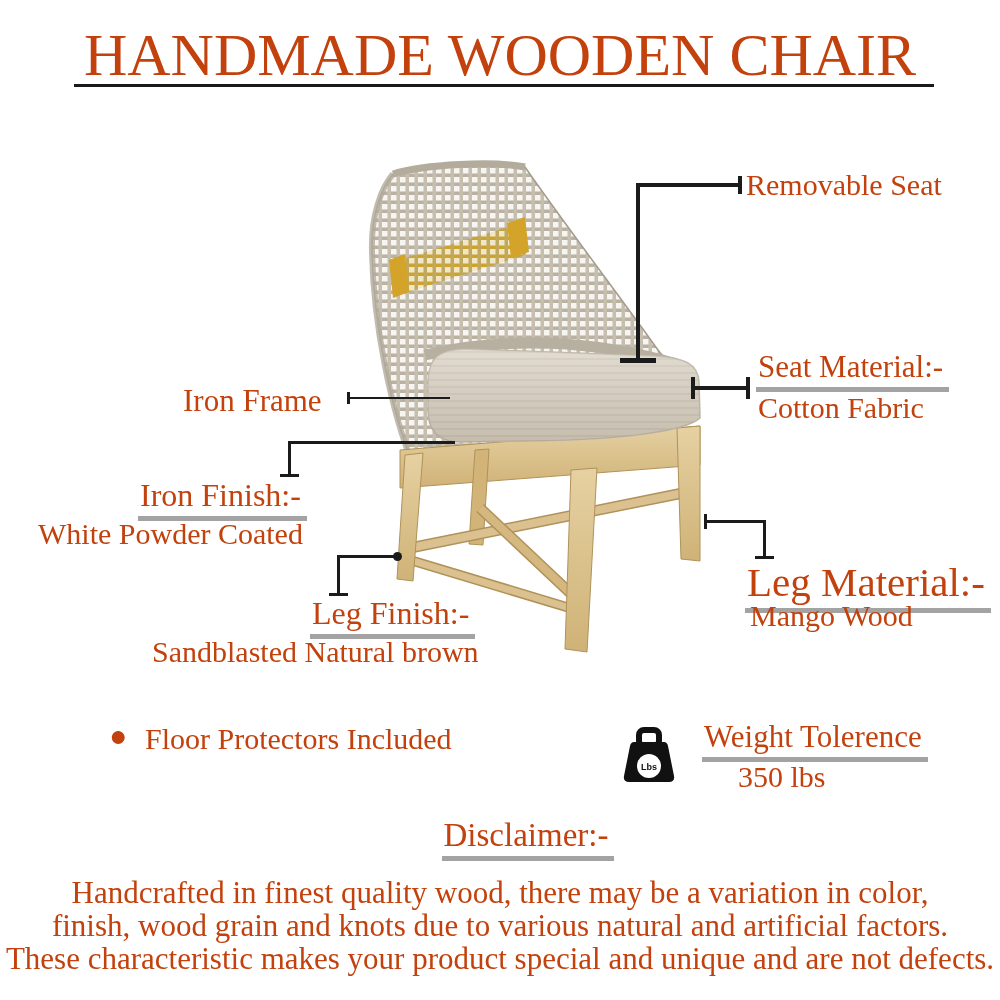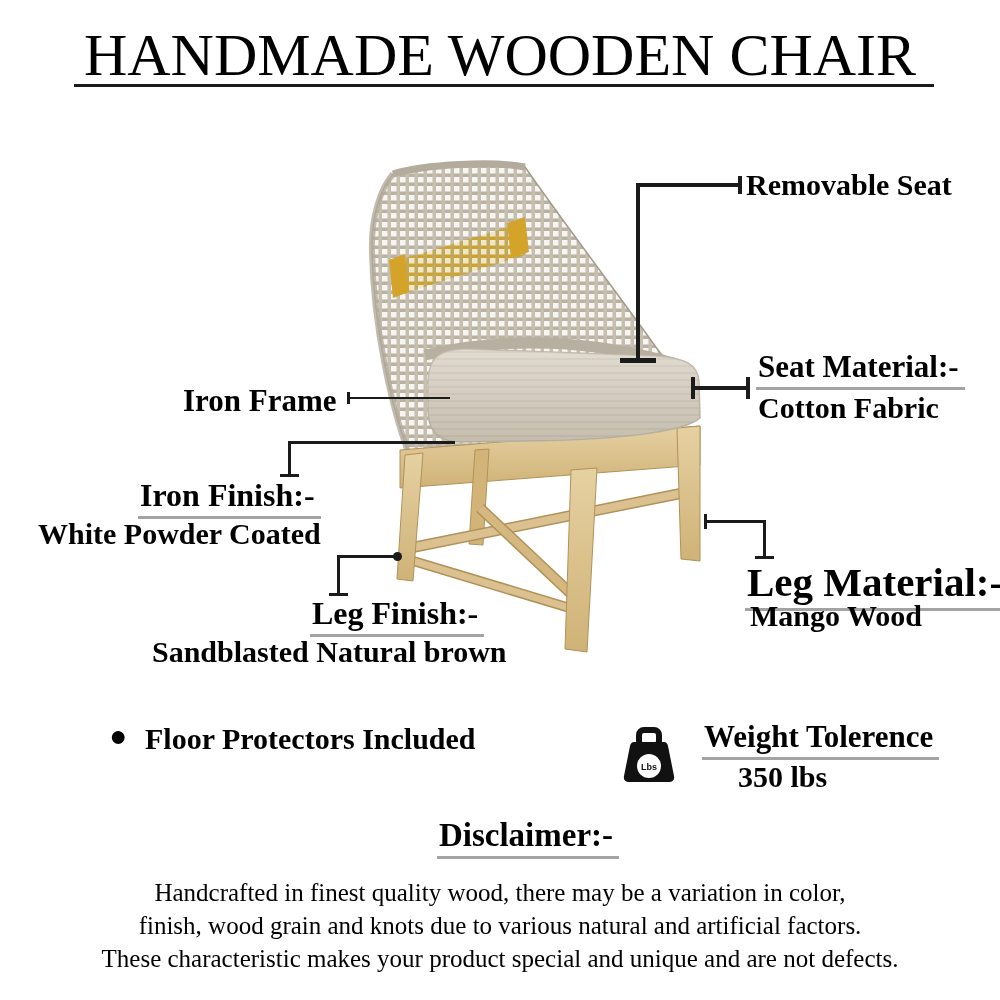--- a/index.html
+++ b/index.html
@@ -1,27 +1,27 @@
 <!DOCTYPE html>
 <html><head>
 <meta charset="utf-8">
 <style>
   html,body{margin:0;padding:0;background:#fff;}
   .canvas{position:relative;width:1000px;height:1000px;background:#ffffff;overflow:hidden;
-          font-family:"Liberation Serif",serif;color:#000000;}
-  .lbl{position:absolute;white-space:nowrap;line-height:1.1;font-weight:bold;}
-  .u{display:inline-block;border-bottom:3px solid #a3a3a3;padding:0 6px 3px 2px;}
+          font-family:"Liberation Serif",serif;color:#c2410c;}
+  .lbl{position:absolute;white-space:nowrap;line-height:1.1;}
+  .u{display:inline-block;border-bottom:5px solid #a3a3a3;padding:0 6px 3px 2px;}
   .ln{position:absolute;background:#1b1b1b;}
   .dot{position:absolute;background:#1b1b1b;border-radius:50%;}
   .title{position:absolute;top:22px;left:0;width:100%;text-align:center;
          font-size:60px;font-weight:400;letter-spacing:0px;}
   .title-rule{position:absolute;top:84px;left:74px;width:860px;height:3px;background:#1b1b1b;}
   .center{left:0;width:100%;text-align:center;white-space:nowrap;}
   .para{position:absolute;top:876px;left:0;width:100%;text-align:center;
-        font-size:25px;line-height:33px;}
+        font-size:31px;line-height:33px;}
 </style>
 </head>
 <body>
 
 <div class="canvas">
 
   <div class="title lbl">HANDMADE WOODEN CHAIR</div>
   <div class="title-rule"></div>
 
   <svg style="position:absolute;left:355px;top:150px;" width="370" height="510" viewBox="0 0 370 510">

